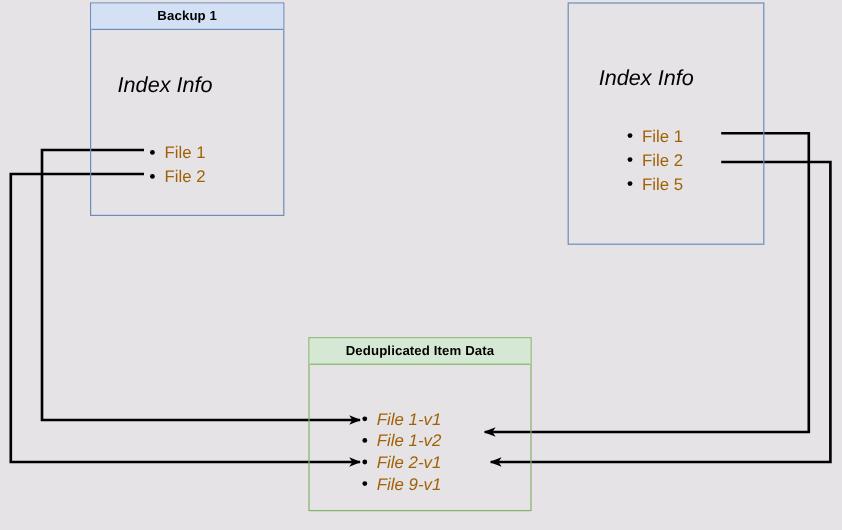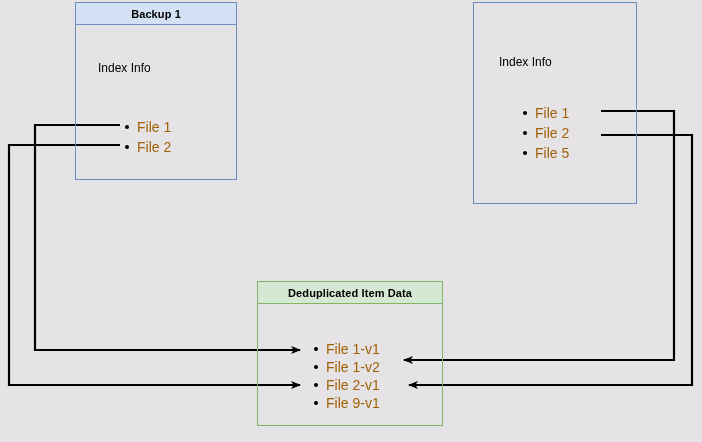--- a/index.html
+++ b/index.html
@@ -47,23 +47,24 @@
     align-items: center;
     justify-content: center;
     letter-spacing: 0.1px;
   }
   .box.green .box-header {
     background: #d5e8d4;
     border-bottom-color: #82b366;
   }
   .index-label {
     position: absolute;
-    font-size: 12px;
+    font-size: 18px;
     color: #000;
     white-space: nowrap;
+    font-style: italic;
   }
   .file-list {
     position: absolute;
     margin: 0;
     padding: 0;
     list-style: none;
   }
   .file-list li {
     font-size: 14px;
     color: #a16207;
@@ -138,21 +139,21 @@
       <li>File 1</li>
       <li>File 2</li>
       <li>File 5</li>
     </ul>
   </div>
 
   <div class="box green" style="left:257px; top:281px; width:186px; height:145px;padding-left:24px;">
     <div class="box-header">
       <span>Deduplicated Item Data</span>
     </div>
-    <ul class="file-list dedup-list" style="left:55px; top:58px;">
+    <ul class="file-list dedup-list" style="left:43px; top:58px;font-style:italic;">
       <li>File 1-v1</li>
       <li>File 1-v2</li>
       <li>File 2-v1</li>
       <li>File 9-v1</li>
     </ul>
   </div>
 
 </div>
 
 </body></html>

